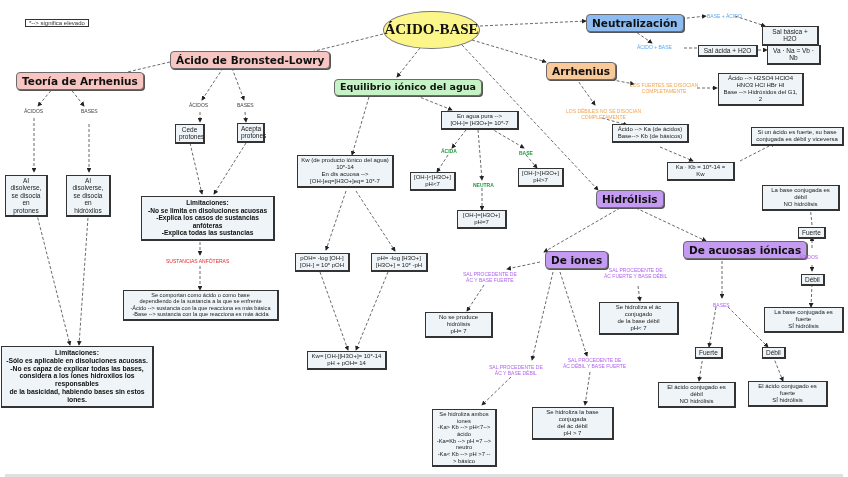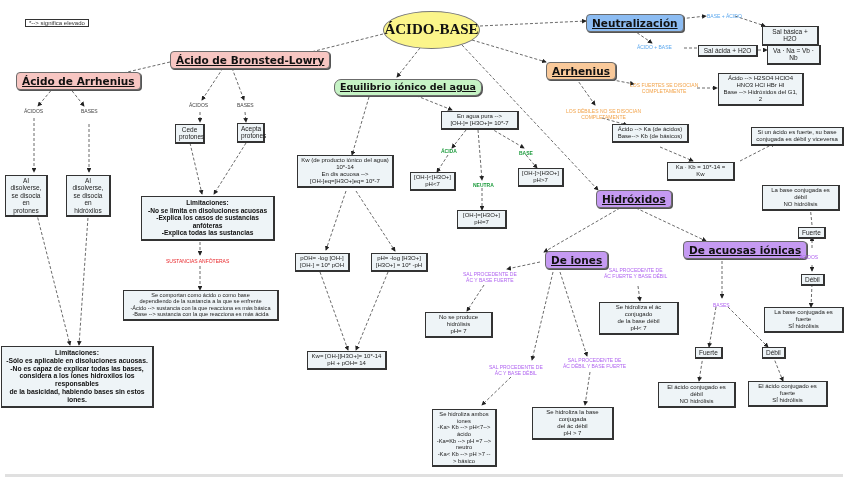--- a/index.html
+++ b/index.html
@@ -1,21 +1,21 @@
 <!DOCTYPE html>
 <html><head>
 <meta charset="utf-8">
 <style>
   html, body { margin:0; padding:0; }
   body { width:848px; height:477px; background:#ffffff; position:relative; overflow:hidden;
          font-family:"Liberation Sans", sans-serif; }
   #edges { position:absolute; left:0; top:0; width:848px; height:477px; pointer-events:none; }
   .node { position:absolute; box-sizing:border-box; text-align:center; white-space:pre-line; line-height:1.15; }
   .main { border:1px solid #6b6b6b; border-radius:4px; font-weight:bold; font-family:"DejaVu Sans", sans-serif;
-          box-shadow:1px 1px 0 #555; padding:2px 5px; font-size:10.5px; color:#111;text-decoration:underline; }
+          box-shadow:1px 1px 0 #555; padding:2px 5px; font-size:10.5px; color:#111; }
   .pink { background:#f7c6c2; }
   .green { background:#c6f3c5; }
   .blue { background:#8cbcf2; }
   .orange { background:#f9c99a; }
   .purple { background:#c59af2; }
   .root { background:#fbf58a; border:1px solid #777; border-radius:50%; font-weight:bold;
           font-family:"DejaVu Sans", sans-serif; font-size:15px; display:flex; align-items:center; justify-content:center; color:#111; }
   .box { background:#eef4f7; border:1px solid #333; font-size:6.5px; color:#222; padding:1px 3px; border-right-width:2px; border-bottom-width:2px; }
   .lim { background:#eef4f7; border:1px solid #333; font-size:7.5px; font-weight:bold; color:#111; padding:2px 3px; border-right-width:2px; border-bottom-width:2px; }
   .lbl { position:absolute; font-size:5px; text-align:center; white-space:pre-line; line-height:1.2; text-transform:uppercase; }
@@ -113,25 +113,25 @@
     <line x1="703" y1="356" x2="699" y2="381"></line>
     <line x1="773" y1="356" x2="783" y2="381"></line>
   </g>
 </svg>
 
 <div class="legend">*--&gt; significa elevado</div>
 
 <div class="node root" style="left:383px;top:11px;width:97px;height:38px;font-family:Liberation Serif, serif;">ÁCIDO-BASE</div>
 
 <div class="node main pink" style="left:170px;top:51px;">Ácido de Bronsted-Lowry</div>
-<div class="node main pink" style="left:16px;top:72px;">Ácido de Arrhenius</div>
-<div class="node main green" style="left:334px;top:79px;font-size:9.5px;border-radius:7px;">Equilibrio iónico del agua</div>
+<div class="node main pink" style="left:16px;top:72px;">Teoría de Arrhenius</div>
+<div class="node main green" style="left:334px;top:79px;font-size:9.5px;">Equilibrio iónico del agua</div>
 <div class="node main blue" style="left:586px;top:14px;">Neutralización</div>
 <div class="node main orange" style="left:546px;top:62px;">Arrhenius</div>
-<div class="node main purple" style="left:596px;top:190px;">Hidróxidos</div>
+<div class="node main purple" style="left:596px;top:190px;">Hidrólisis</div>
 <div class="node main purple" style="left:545px;top:251px;">De iones</div>
 <div class="node main purple" style="left:683px;top:241px;">De acuosas iónicas</div>
 
 <div class="lbl lbl-gray" style="left:24px;top:108px;">ácidos</div>
 <div class="lbl lbl-gray" style="left:81px;top:108px;">bases</div>
 <div class="node box" style="left:5px;top:175px;width:43px;">Al disolverse,
 se disocia
 en protones</div>
 <div class="node box" style="left:66px;top:175px;width:45px;">Al disolverse,
 se disocia

